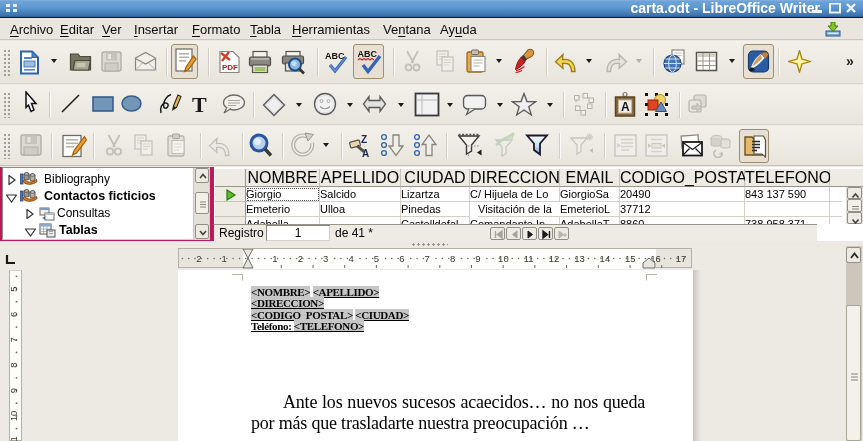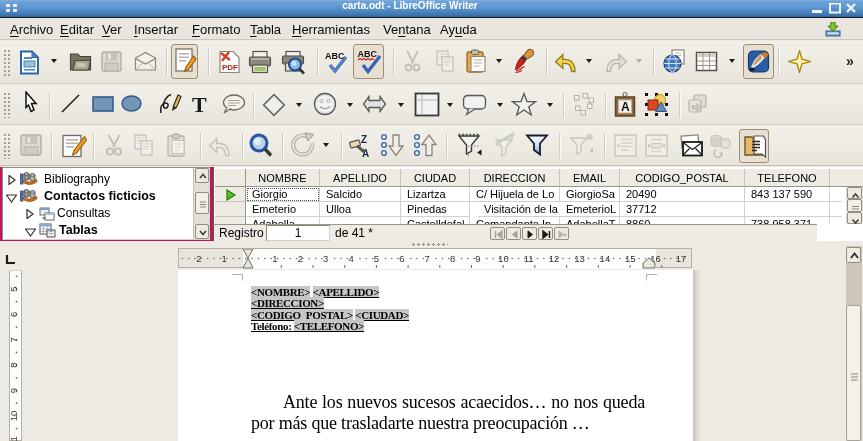--- a/index.html
+++ b/index.html
@@ -1,41 +1,41 @@
 <!DOCTYPE html>
 <html><head><meta charset="utf-8"><style>
 html,body{margin:0;padding:0;}
 *{box-sizing:border-box;}
 #root{position:relative;width:863px;height:441px;font-family:"Liberation Sans",sans-serif;background:#ece9e2;overflow:hidden;}
 .abs{position:absolute;}
 
 #title{left:0;top:0;width:863px;height:17px;background:linear-gradient(#85b2e0 0%,#6da3d8 8%,#5e97d1 45%,#4a82bc 70%,#3e75b0 90%,#2f5c90 100%);}
-#title .txt{position:absolute;left:0;right:0;top:0px;text-align:center;color:#fff;font-weight:bold;font-size:10px;letter-spacing:0;}
+#title .txt{position:absolute;left:0;right:0;top:0px;text-align:right;color:#fff;font-weight:bold;font-size:14px;letter-spacing:0;}
 #tbline{left:0;top:17px;width:863px;height:1px;background:#14181c;}
 
 #menubar{left:0;top:18px;width:863px;height:22px;background:#eae5de;border-bottom:1px solid #cbc6bc;}
 .mi{position:absolute;top:4px;font-size:13px;color:#0a0a0a;}
 .mi u{text-decoration:underline;text-underline-offset:2px;}
 
 .tb{left:0;width:863px;background:linear-gradient(#f3f0ea,#eceae2 55%,#e8e4dc);}
 #tb1{top:41px;height:43px;border-bottom:1px solid #d9d4cb;}
 #tb2{top:85px;height:40px;border-bottom:1px solid #d9d4cb;}
 #tb3{top:126px;height:40px;border-bottom:1px solid #c5c0b6;}
 .grip{position:absolute;left:3px;width:7px;background-image:radial-gradient(circle at 2px 2px,#a49f93 1px,transparent 1.3px);background-size:4px 4px;}
 .tsep{position:absolute;width:2px;border-left:1px solid #d2cdc3;border-right:1px solid #fbfaf8;}
 .dd{position:absolute;width:0;height:0;border-left:3.5px solid transparent;border-right:3.5px solid transparent;border-top:4px solid #1a1a1a;}
 .dd.dis{border-top-color:#b3aea4;}
 .pressed{position:absolute;background:#e7e0d2;border:1px solid #9c8e72;border-radius:3px;}
 
 #ds{left:0;top:167px;width:863px;height:74px;background:#be185d;}
 #tree{position:absolute;left:2px;top:0px;width:208px;height:73px;background:#fff;border:1px solid #928d82;border-right-color:#d5d1c8;border-bottom-color:#d5d1c8;}
 
 #grid{position:absolute;left:213px;top:0;width:650px;height:74px;background:#fff;border-left:1px solid #5a564e;}
-.gh{position:absolute;top:2px;height:18px;background:#eeebe5;border-bottom:1px solid #9a958a;border-right:1px solid #c8c3ba;font-size:11px;color:#000;text-align:center;line-height:18px;}
-.gc{position:absolute;height:15px;border-right:1px solid #d4d0c8;border-bottom:1px solid #d4d0c8;font-size:11px;line-height:14px;padding-left:6px;white-space:nowrap;overflow:hidden;background:#fff;color:#000;}
+.gh{position:absolute;top:2px;height:18px;background:#eeebe5;border-bottom:1px solid #9a958a;border-right:1px solid #c8c3ba;font-size:16px;color:#000;text-align:center;line-height:18px;}
+.gc{position:absolute;height:15px;border-right:1px solid #d4d0c8;border-bottom:1px solid #d4d0c8;font-size:11px;line-height:14px;padding-left:0;white-space:nowrap;overflow:hidden;background:#fff;color:#000;}
 #regbar{position:absolute;left:213px;top:57px;width:604px;height:17px;background:#eeebe5;border-top:1px solid #9a958a;border-left:1px solid #5a564e;font-size:12px;}
 
 #doc{left:0;top:246px;width:863px;height:195px;background:#edeae3;}
 #page{position:absolute;left:178px;top:24px;width:515px;height:171px;background:#fff;}
 .serif{font-family:"Liberation Serif",serif;}
 .fld{background:#c6c6c6;}
 
 #hruler{position:absolute;left:178px;top:2px;width:514px;height:20px;background:#e8e5df;border:1px solid #b5b0a6;}
 #vruler{position:absolute;left:9px;top:24px;width:13px;height:171px;background:#fdfdfb;border:1px solid #b5b0a6;border-top-color:#d5d1c8;}
 

